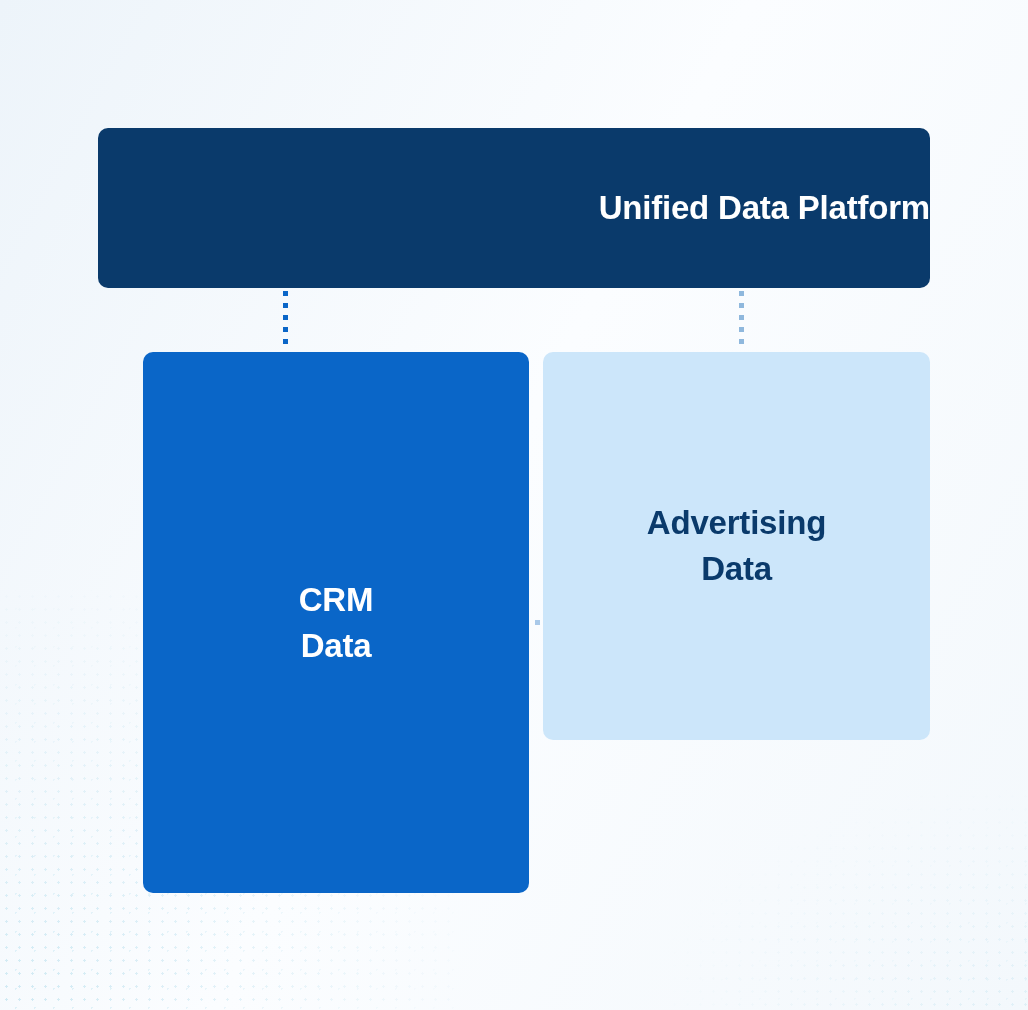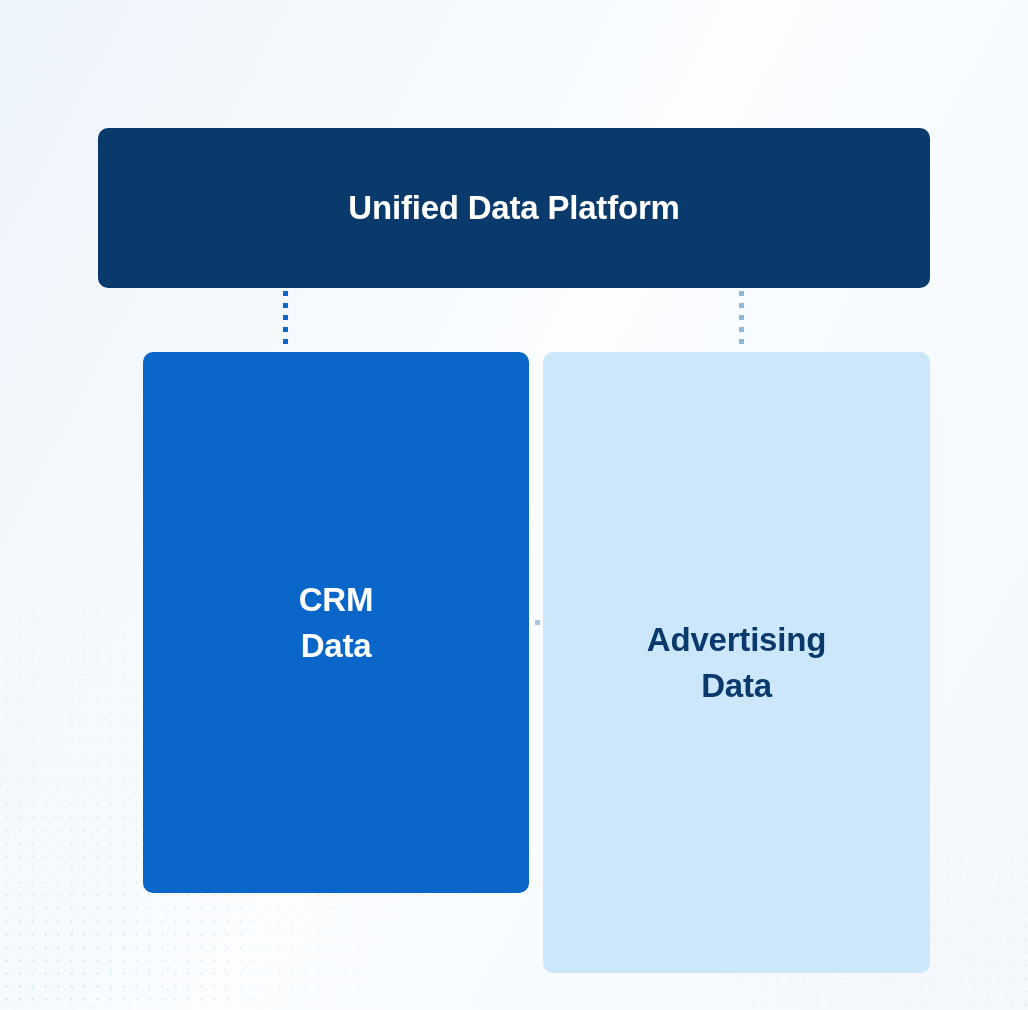--- a/index.html
+++ b/index.html
@@ -39,23 +39,23 @@
   .node {
     position: absolute;
     border-radius: 10px;
     display: flex;
     align-items: center;
     justify-content: center;
     text-align: center;
     font-weight: 700;
     letter-spacing: -0.2px;
   }
-  .node-top  { left: 98px;  top: 128px; width: 832px; height: 160px; font-size: 33px; }
+  .node-top  { left: 98px;  top: 128px; width: 832px; height: 160px; font-size: 33px; justify-content: flex-end; }
   .node-crm  { left: 98px;  top: 352px; width: 386px; height: 541px; margin-left: 45px; }
-  .node-adv  { left: 543px; top: 352px; width: 387px; height: 621px; }
+  .node-adv  { left: 543px; top: 352px; width: 387px; height: 388px; }
   .node-label-lines { font-size: 33px; line-height: 46px; }
   .connector { position: absolute; }
   .connector.v { width: 5px; height: 58px; }
   .conn-left  { left: 283px; top: 291px; }
   .conn-right { left: 739px; top: 291px; }
   .conn-mid {
     left: 487px; top: 620px; width: 53px; height: 5px;
     display: flex; justify-content: space-between; align-items: center;
   }
   .conn-mid .dot { width: 5px; height: 5px; display: block; }

